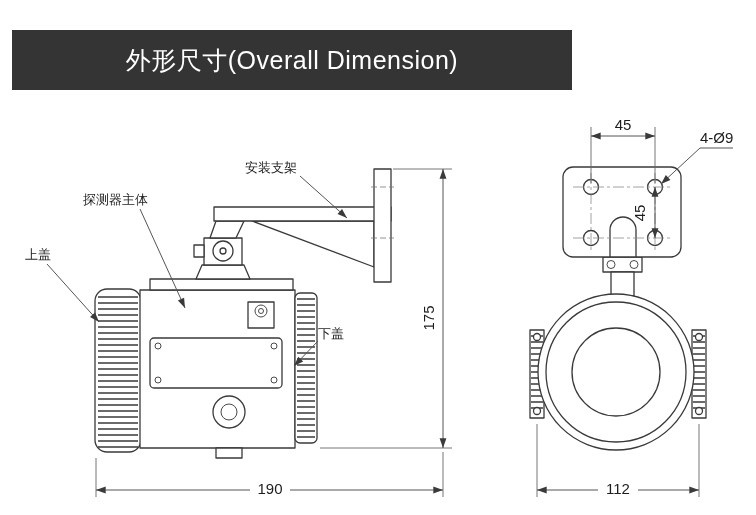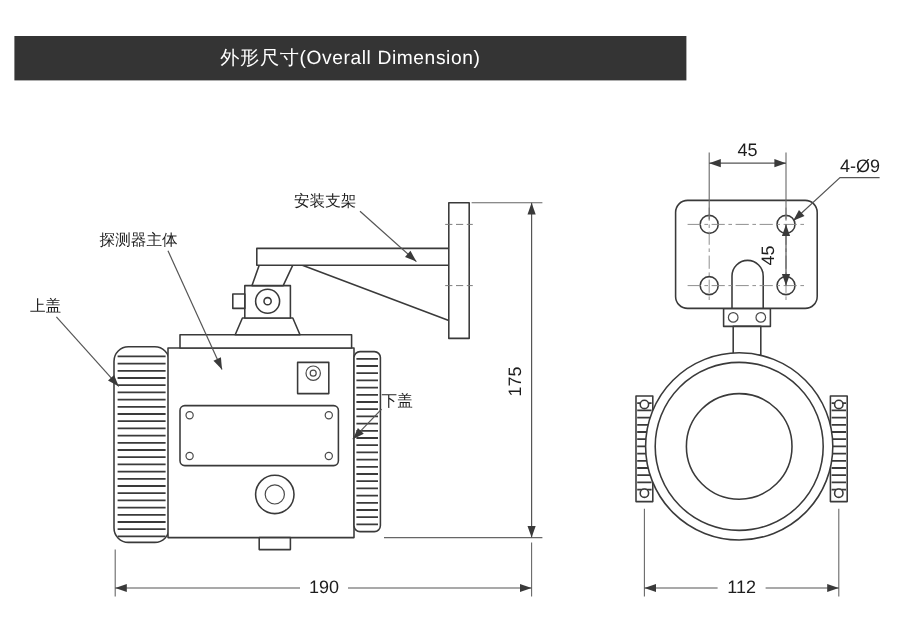--- a/index.html
+++ b/index.html
@@ -4,24 +4,24 @@
 <style>
   html,body{margin:0;padding:0;background:#fff;}
   .canvas{
     position:relative;
     width:756px;height:515px;
     background:#ffffff;
     font-family:"Liberation Sans",sans-serif;
     overflow:hidden;
   }
   .title-bar{
-    position:absolute;left:12px;top:30px;width:560px;height:37px;
+    position:absolute;left:12px;top:30px;width:560px;height:60px;
     background:#343434;color:#ffffff;
     display:flex;align-items:center;justify-content:center;
-    font-size:16px;font-weight:500;letter-spacing:0.5px;
+    font-size:25px;font-weight:500;letter-spacing:0.5px;
   }
   svg{position:absolute;left:0;top:0;}
   .ln  {stroke:#3a3a3a;stroke-width:1.3;fill:none;stroke-linejoin:round;}
   .fw  {stroke:#3a3a3a;stroke-width:1.3;fill:#ffffff;stroke-linejoin:round;}
   .rib {stroke:#3a3a3a;stroke-width:1.5;fill:none;}
   .thin{stroke:#4a4a4a;stroke-width:1;fill:none;}
   .dim {stroke:#555555;stroke-width:1;fill:none;}
   .ext {stroke:#666666;stroke-width:0.9;fill:none;}
   .cl  {stroke:#8a8a8a;stroke-width:0.8;fill:none;stroke-dasharray:11 3 3 3;}
   .dash{stroke:#777777;stroke-width:0.8;fill:none;stroke-dasharray:6 3;}

